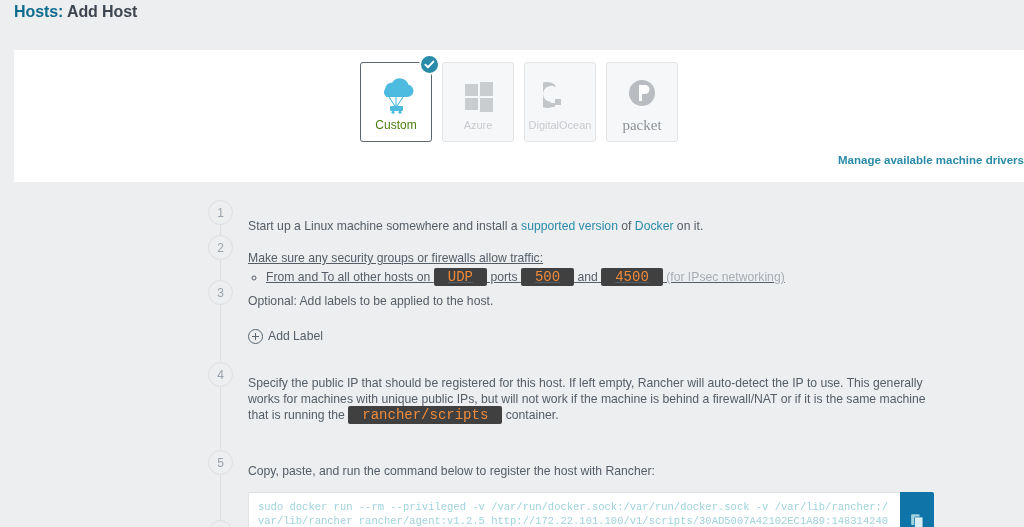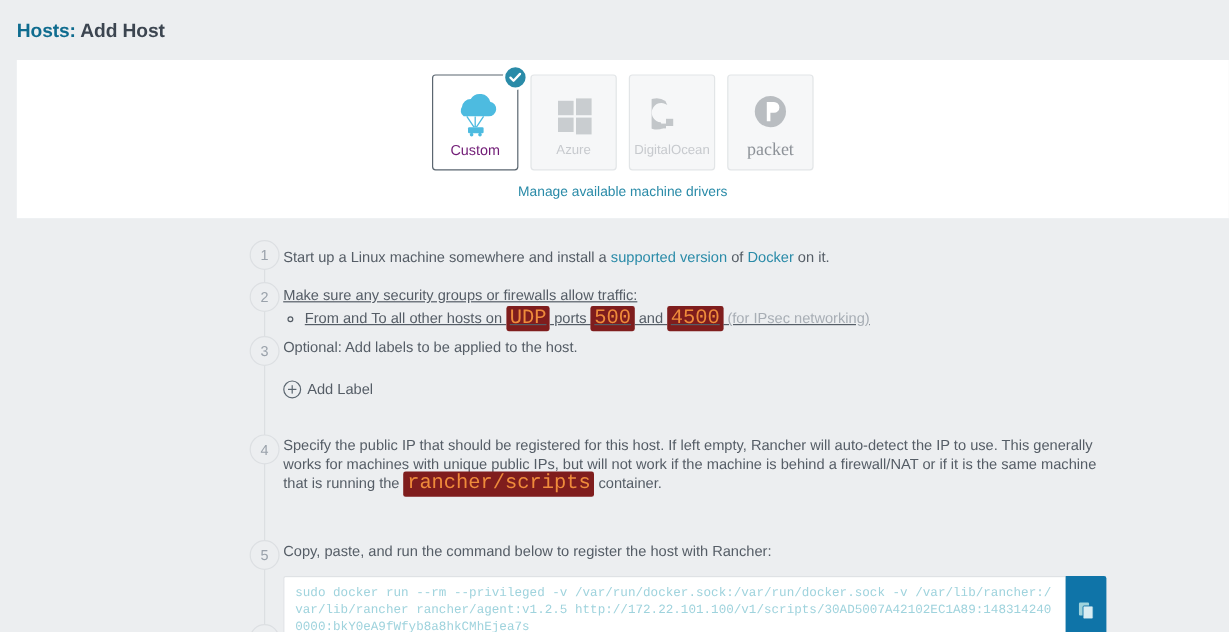--- a/index.html
+++ b/index.html
@@ -8,21 +8,21 @@
     width: 1024px; height: 527px;
     overflow: hidden;
     background: #eceef0;
     font-family: "Liberation Sans", sans-serif;
     -webkit-font-smoothing: antialiased;
   }
 
   
   .page-title {
     position: absolute;
-    left: 14px; top: 18px;
+    left: 14px; top: 3px;
     font-size: 16px;
     font-weight: bold;
     letter-spacing: -0.1px;
     white-space: nowrap;
     text-align: right;
   }
   .page-title .crumb { color: #0f6c8f; }
   .page-title .crumb-sep { color: #0f6c8f; }
   .page-title .current { color: #3c4550; }
 
@@ -65,41 +65,42 @@
   }
   .driver-label {
     font-size: 11px;
     color: #c7cace;
     margin-top: 2px;
     text-align: center;
     line-height: 1;
     white-space: nowrap;
   }
   .driver-card.selected .driver-label {
-    color: #701a75;
+    color: #4d7c0f;
     font-size: 12px;
   }
   .check-badge {
     position: absolute;
     top: -9px; right: -9px;
     width: 21px; height: 21px;
     border-radius: 50%;
     background: #2a8ba8;
     border: 2px solid #ffffff;
     display: flex;
     align-items: center;
     justify-content: center;
   }
   .manage-link {
     position: absolute;
     left: 0; right: 0; top: 104px;
-    text-align: center;
+    text-align: right;
     font-size: 11.5px;
     color: #2a8ba8;
     cursor: pointer;
+    font-weight: bold;
   }
 
   
   .steps {
     position: absolute;
     left: 0; top: 182px;
     width: 1024px; height: 345px;
     background: #eceef0;
   }
   .step-line {
@@ -120,32 +121,33 @@
     border: 1px solid #dcdfe2;
     background: #eceef0;
     color: #9aa2ab;
     font-size: 12px;
     display: flex;
     align-items: center;
     justify-content: center;
   }
   .step-body {
     position: absolute;
-    left: 236px;
+    left: 248px;
     color: #555d66;
     font-size: 12.2px;
     line-height: 16px;
+    margin-top: 12px;
   }
   .lnk { color: #2a8ba8; cursor: pointer; }
   code.hl {
     font-family: "Liberation Mono", monospace;
-    font-size: 17px;
+    font-size: 14px;
     color: #ef8b3b;
-    background: #7f1d1d;
-    padding: 1px 3px;
+    background: #404040;
+    padding: 1px 14px;
     border-radius: 2px;
   }
   .muted { color: #a8aeb5; }
   ul.sub {
     margin: 3px 0 0 0;
     padding-left: 18px;
     list-style: circle;
   }
   ul.sub li { line-height: 16px; }
 

